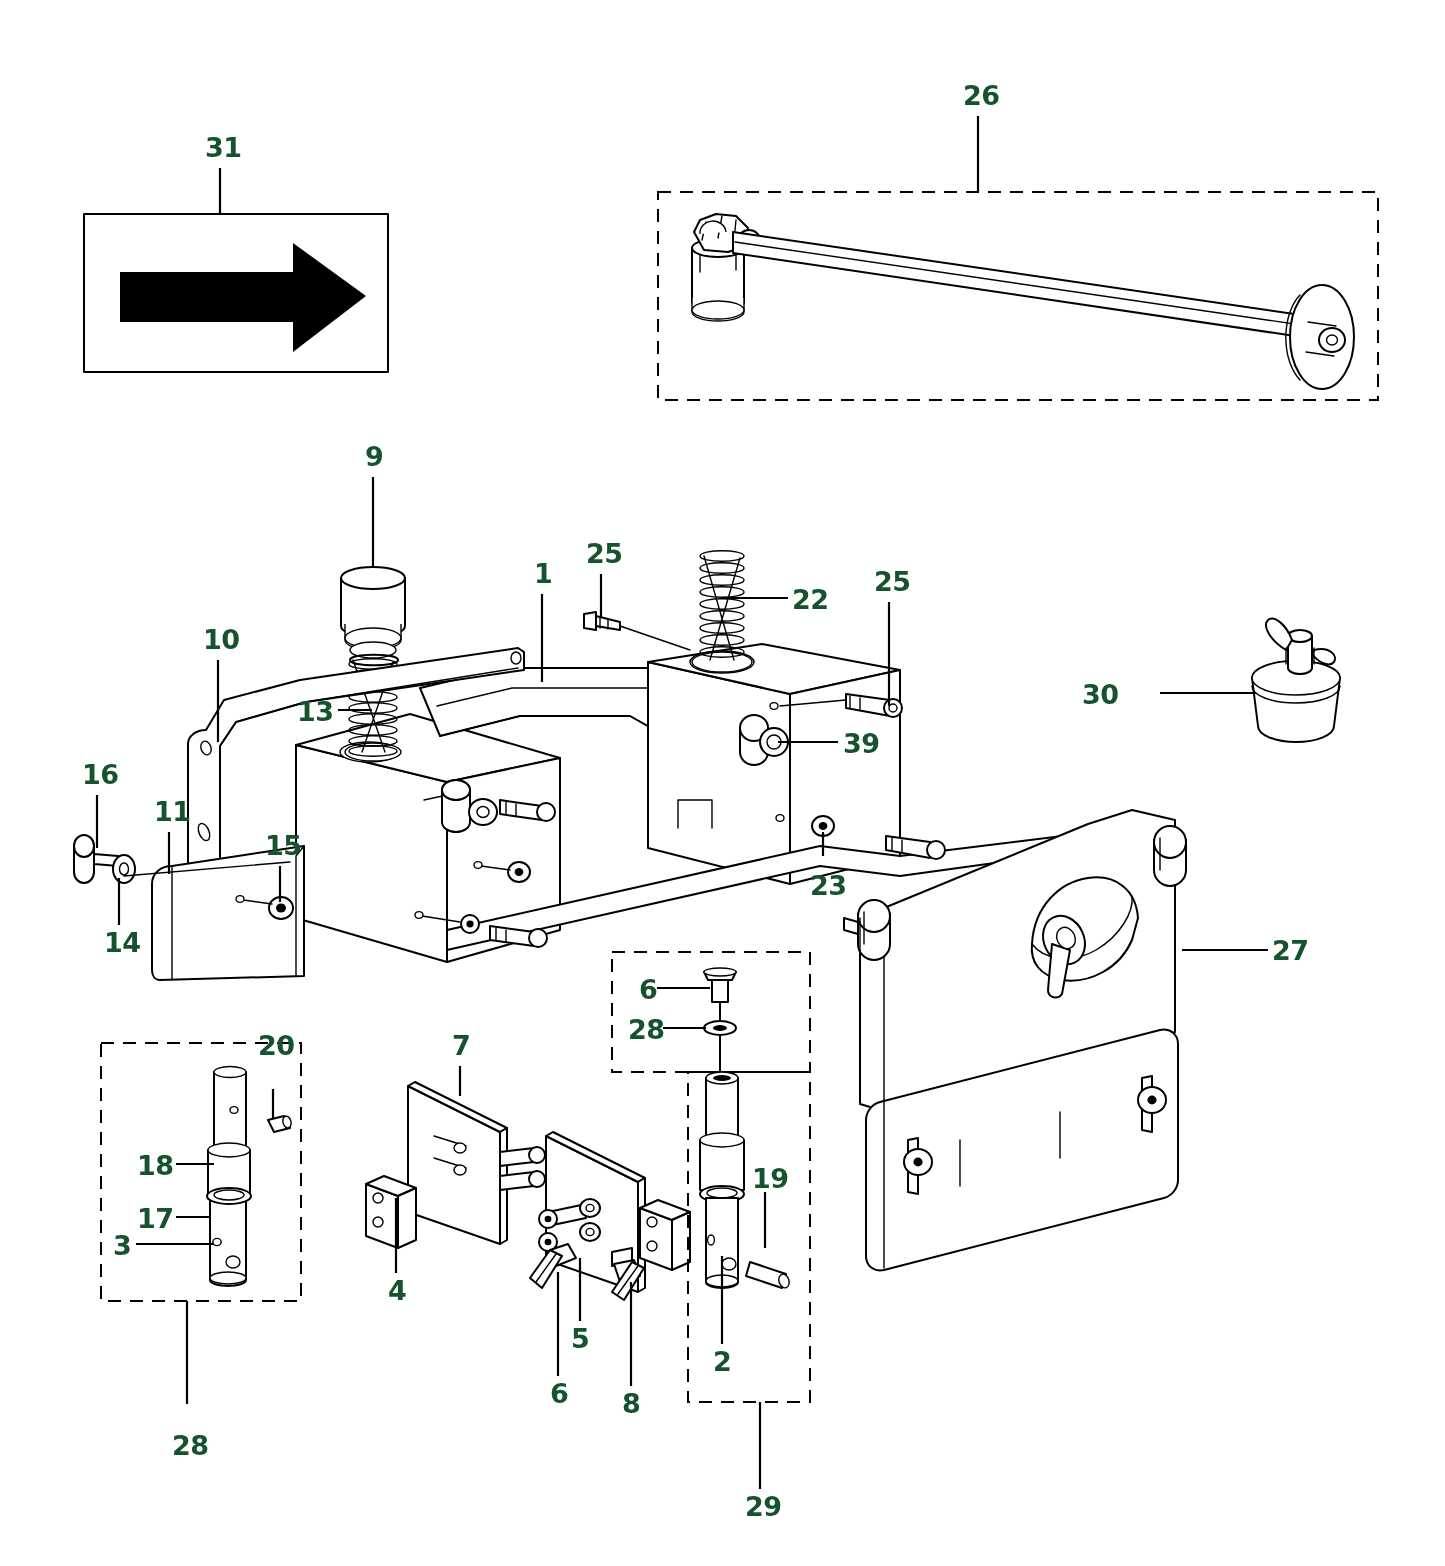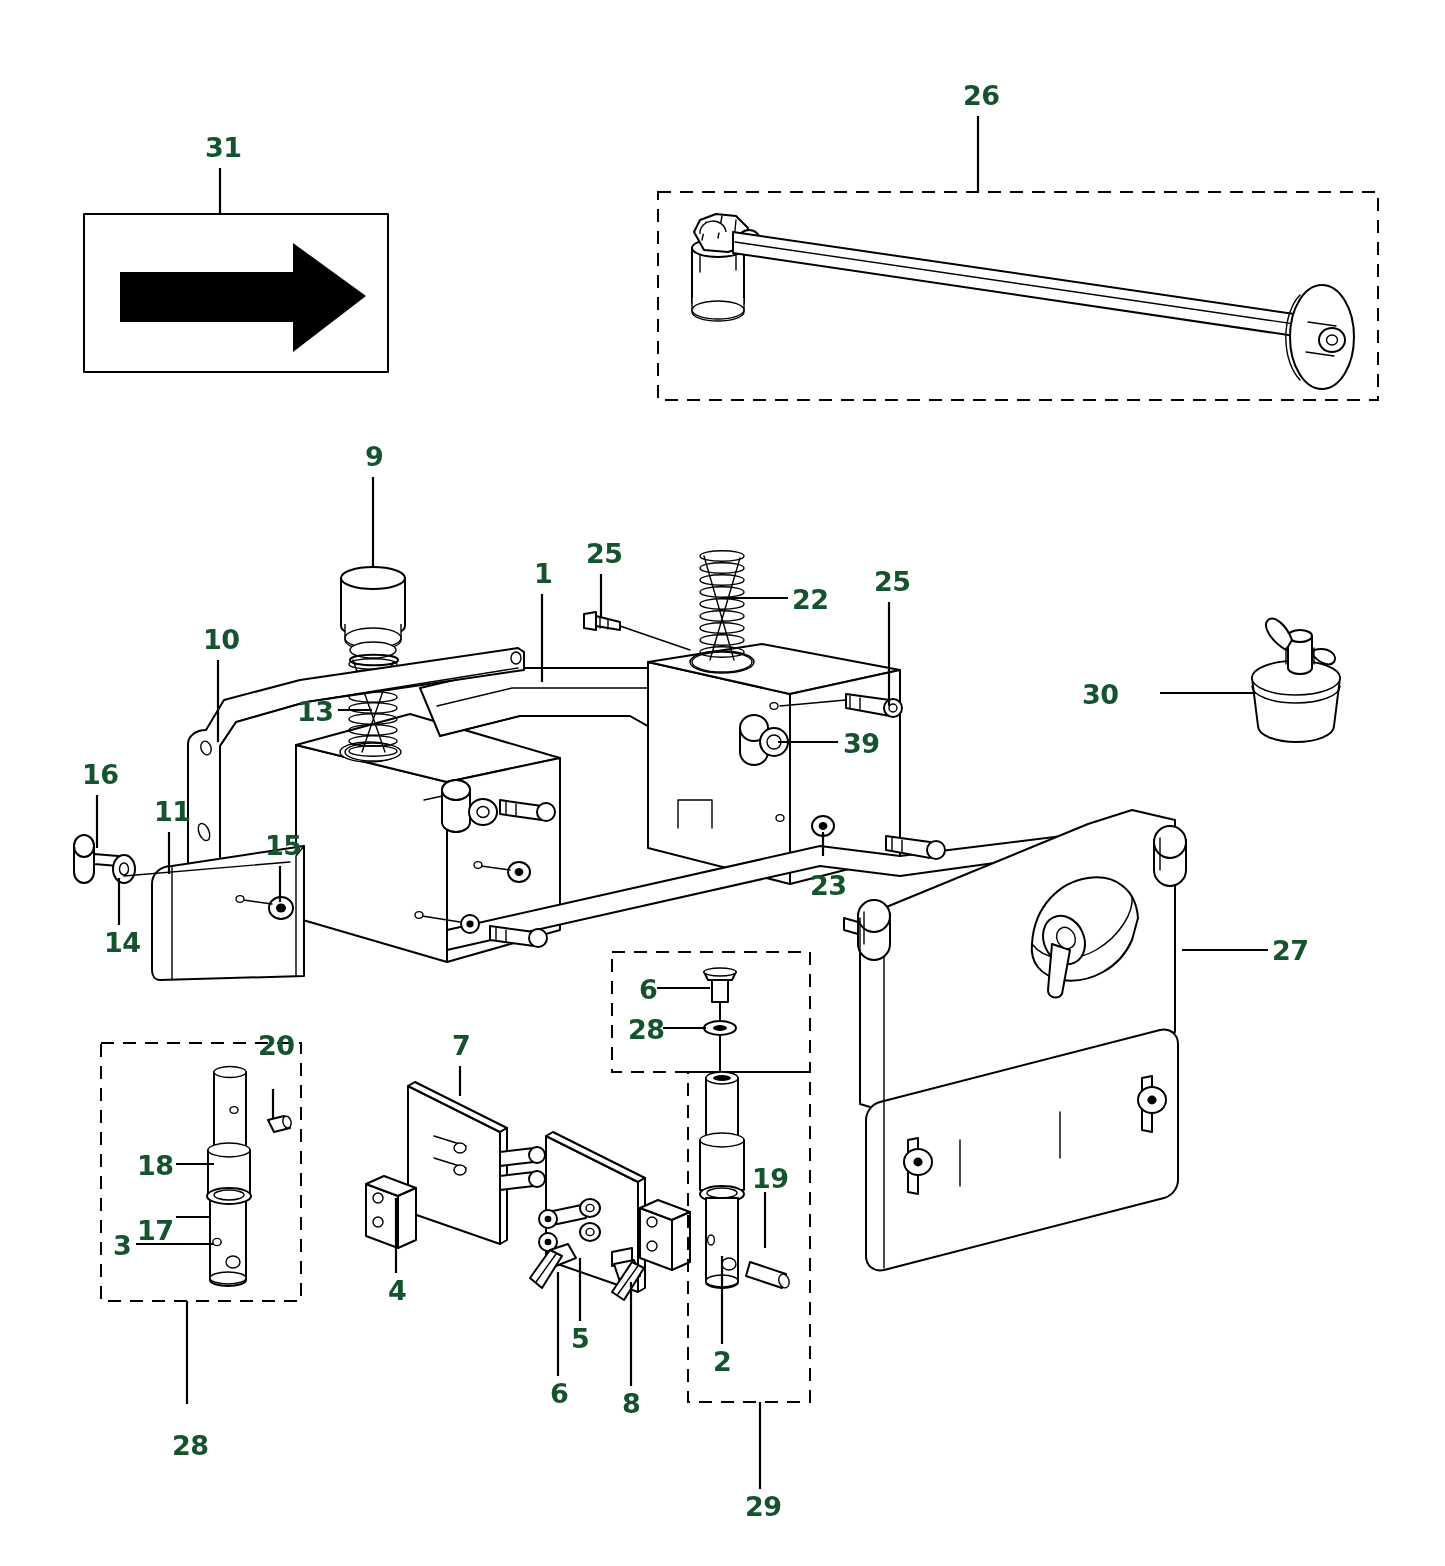--- a/index.html
+++ b/index.html
@@ -461,21 +461,21 @@
   <div class="callout" style="left:265px;top:832px;">15</div>
   <div class="callout" style="left:810px;top:872px;">23</div>
   <div class="callout" style="left:104px;top:929px;">14</div>
   <div class="callout" style="left:1272px;top:937px;">27</div>
   <div class="callout" style="left:639px;top:976px;">6</div>
   <div class="callout" style="left:628px;top:1016px;">28</div>
   <div class="callout" style="left:452px;top:1032px;">7</div>
   <div class="callout" style="left:258px;top:1032px;">20</div>
   <div class="callout" style="left:137px;top:1152px;">18</div>
   <div class="callout" style="left:752px;top:1165px;">19</div>
-  <div class="callout" style="left:137px;top:1205px;margin-top:12px;">17</div>
+  <div class="callout" style="left:137px;top:1205px;">17</div>
   <div class="callout" style="left:113px;top:1232px;">3</div>
   <div class="callout" style="left:388px;top:1277px;">4</div>
   <div class="callout" style="left:571px;top:1325px;">5</div>
   <div class="callout" style="left:713px;top:1348px;">2</div>
   <div class="callout" style="left:550px;top:1380px;">6</div>
   <div class="callout" style="left:622px;top:1390px;">8</div>
   <div class="callout" style="left:172px;top:1432px;">28</div>
   <div class="callout" style="left:745px;top:1493px;">29</div>
 
 </div>

